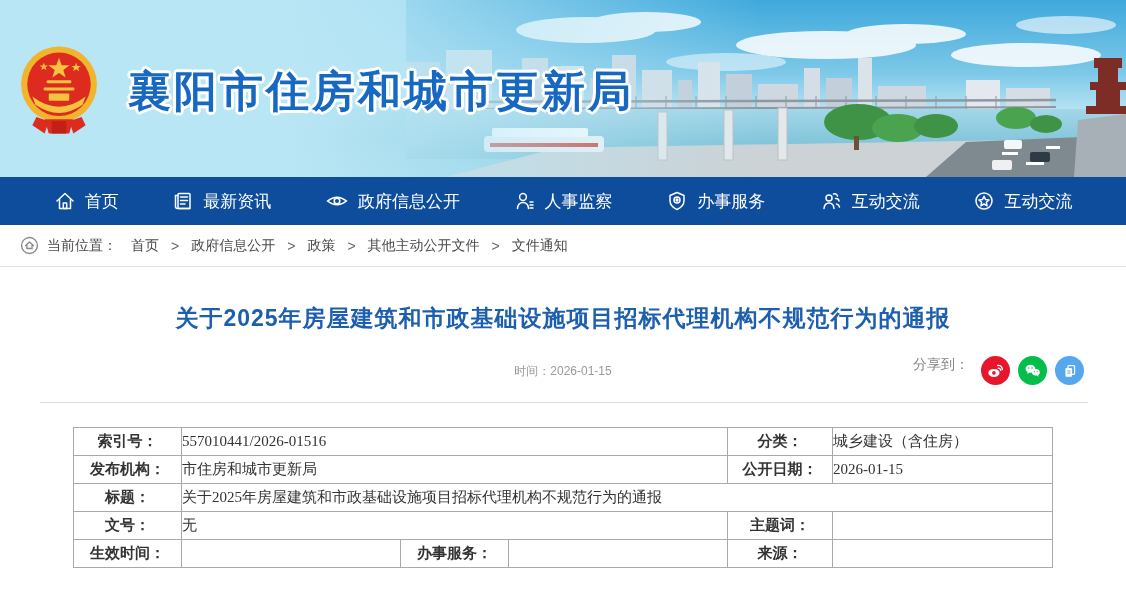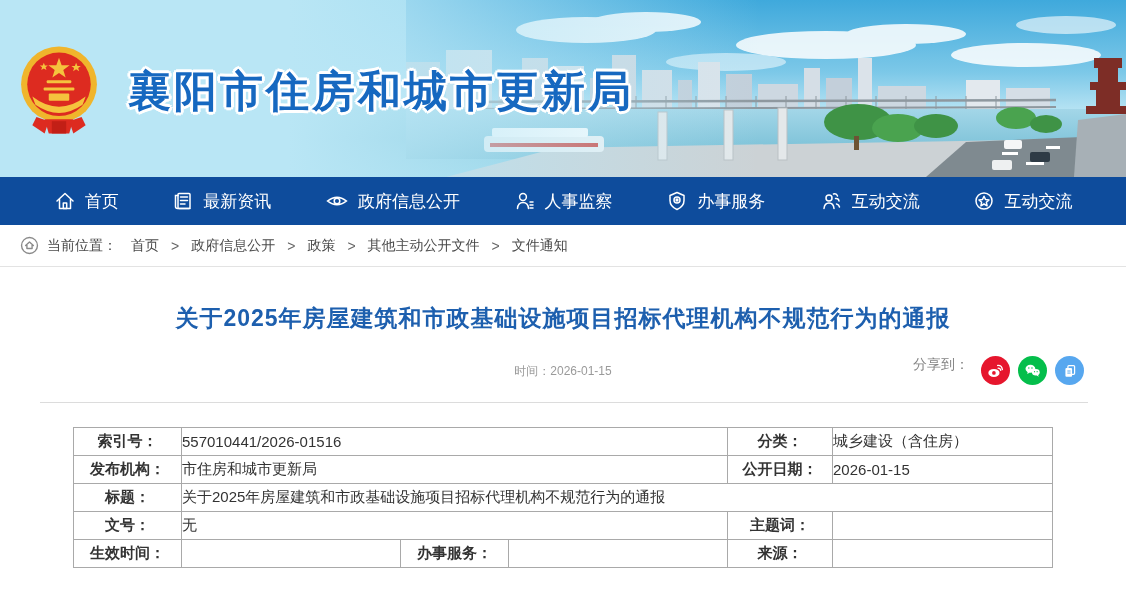--- a/index.html
+++ b/index.html
@@ -30,21 +30,21 @@
   
   .article-title{margin-top:36px;text-align:center;font-size:23px;font-weight:bold;color:#1d5fae;letter-spacing:1px;}
   .meta-row{position:relative;margin-top:22px;height:30px;}
   .meta-date{position:absolute;left:0;right:0;top:7px;text-align:center;font-size:12px;color:#9a9a9a;}
   .share{position:absolute;right:42px;top:0;display:flex;align-items:flex-start;gap:8px;}
   .share-label{font-size:14px;color:#848484;margin-right:4px;}
   .share-btn{width:29px;height:29px;border-radius:50%;display:inline-flex;align-items:center;justify-content:center;cursor:pointer;}
   .rule{margin:16px 38px 0 40px;border:0;border-top:1px solid #dcdcdc;height:0;}
 
   
-  table.meta{border-collapse:collapse;margin:24px 0 0 73px;table-layout:fixed;width:979px;font-size:15px;}
+  table.meta{border-collapse:collapse;margin:24px 0 0 73px;table-layout:fixed;width:979px;font-size:15px;font-family:Liberation Serif, serif;}
   table.meta td{border:1px solid #a9a9a9;height:27px;padding:0;vertical-align:middle;background:#fff;}
   td.lbl{font-weight:bold;text-align:center;color:#333;}
   td.val{text-align:left;padding-left:14px;color:#333;}
 </style>
 </head>
 <body>
 
 <div class="banner">
   <svg class="city" width="720" height="177" viewBox="0 0 720 177">
     <defs>

